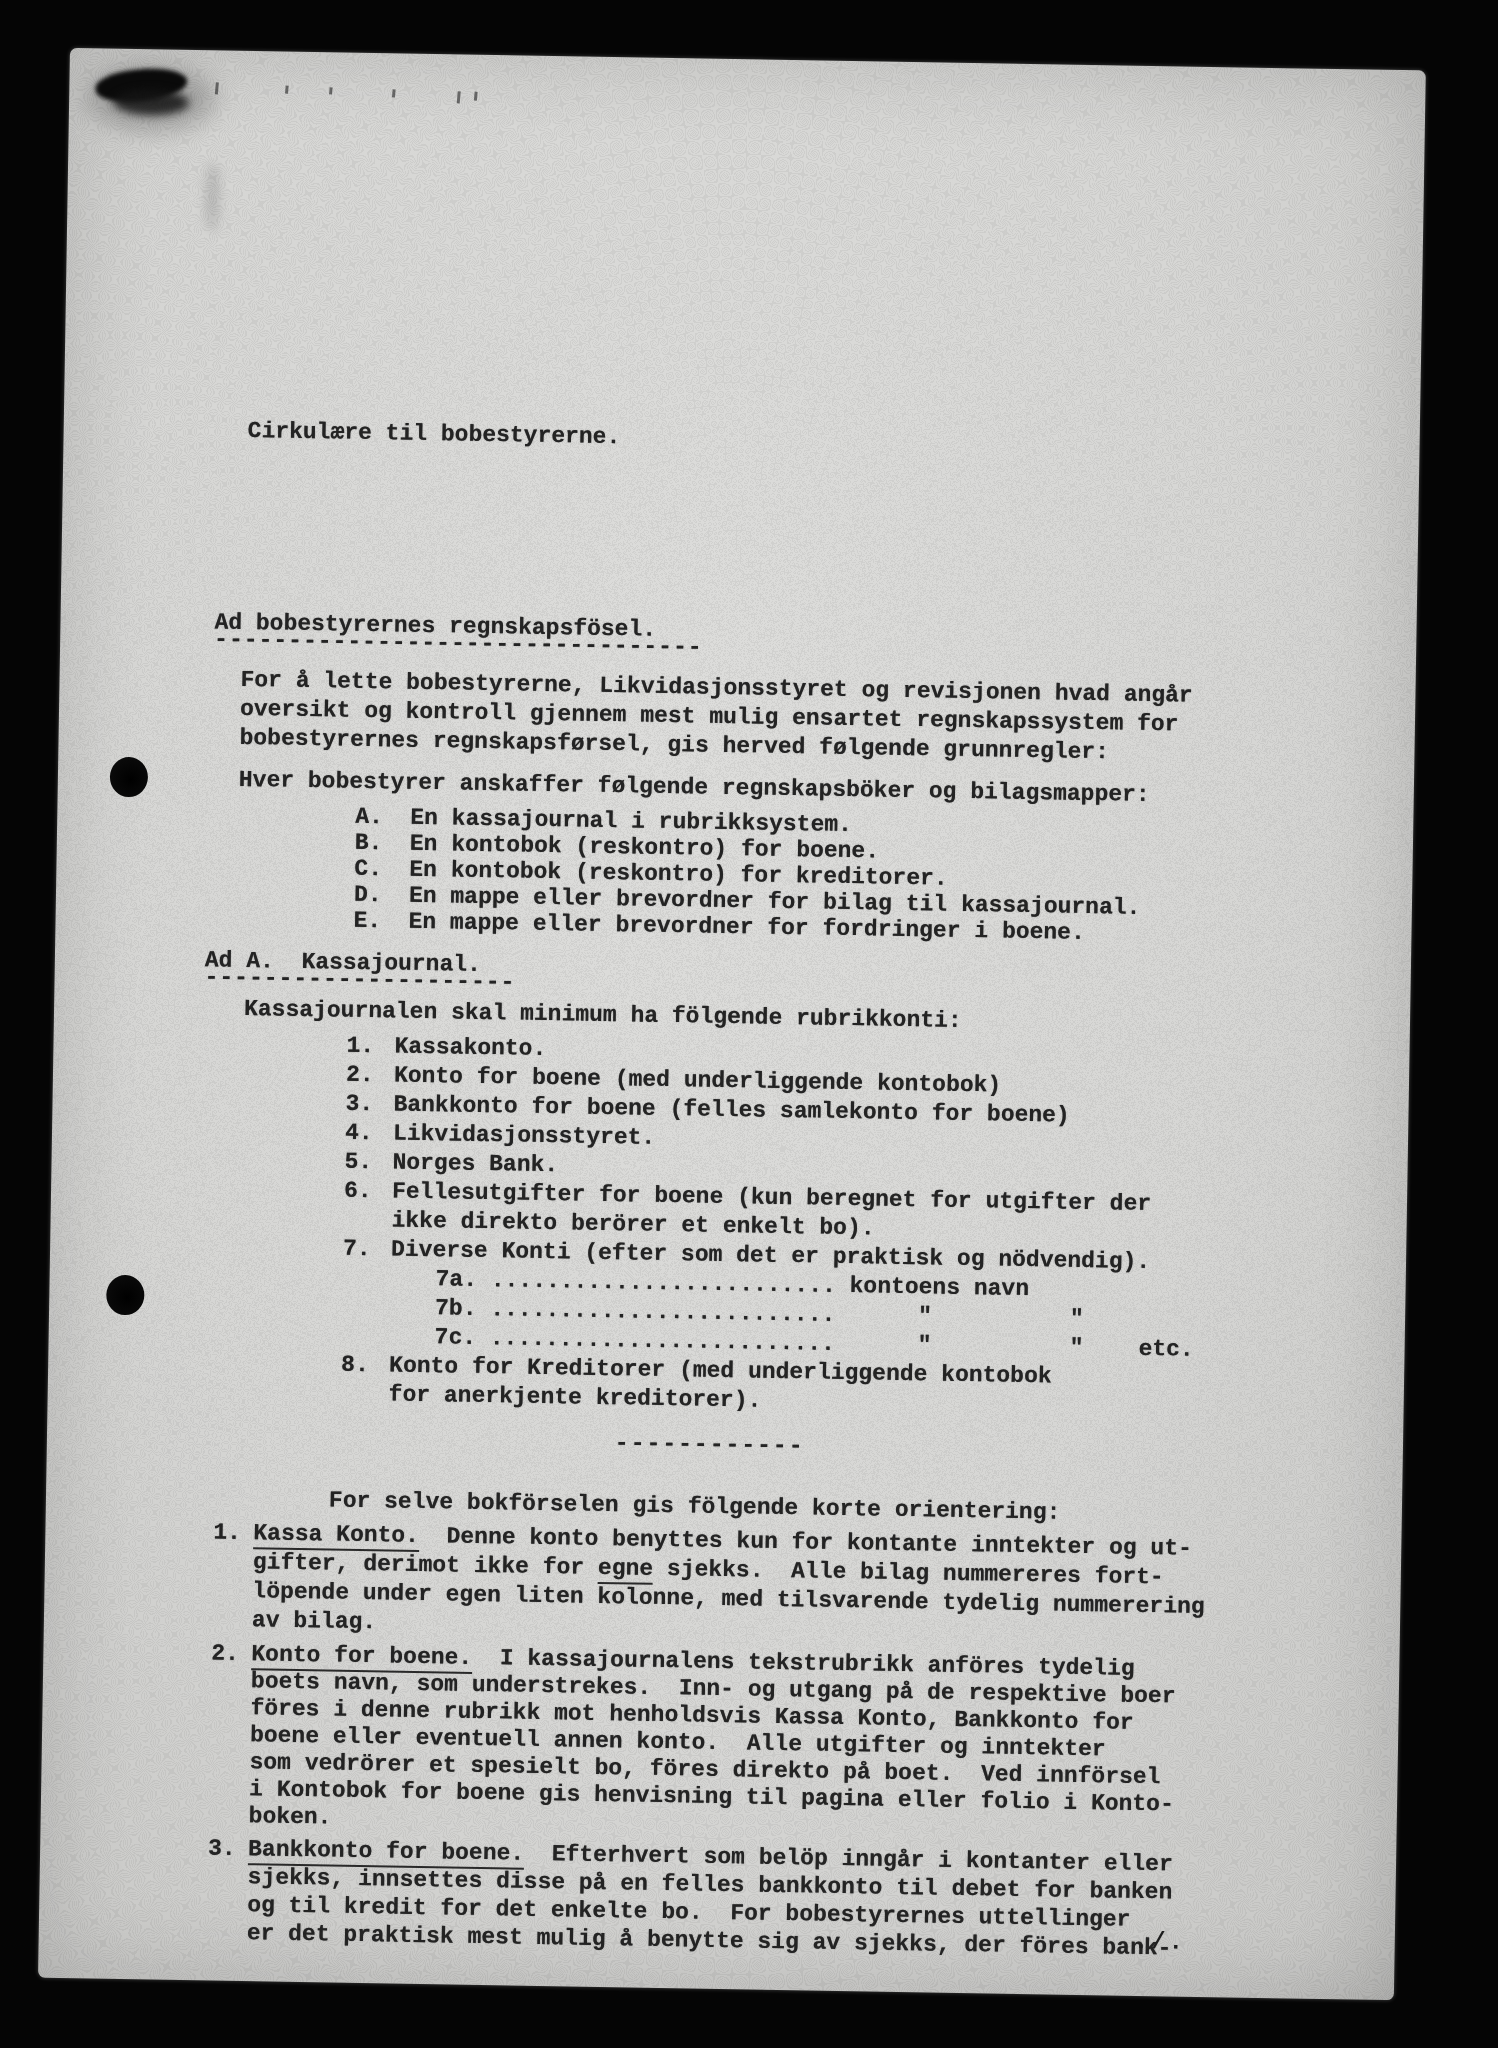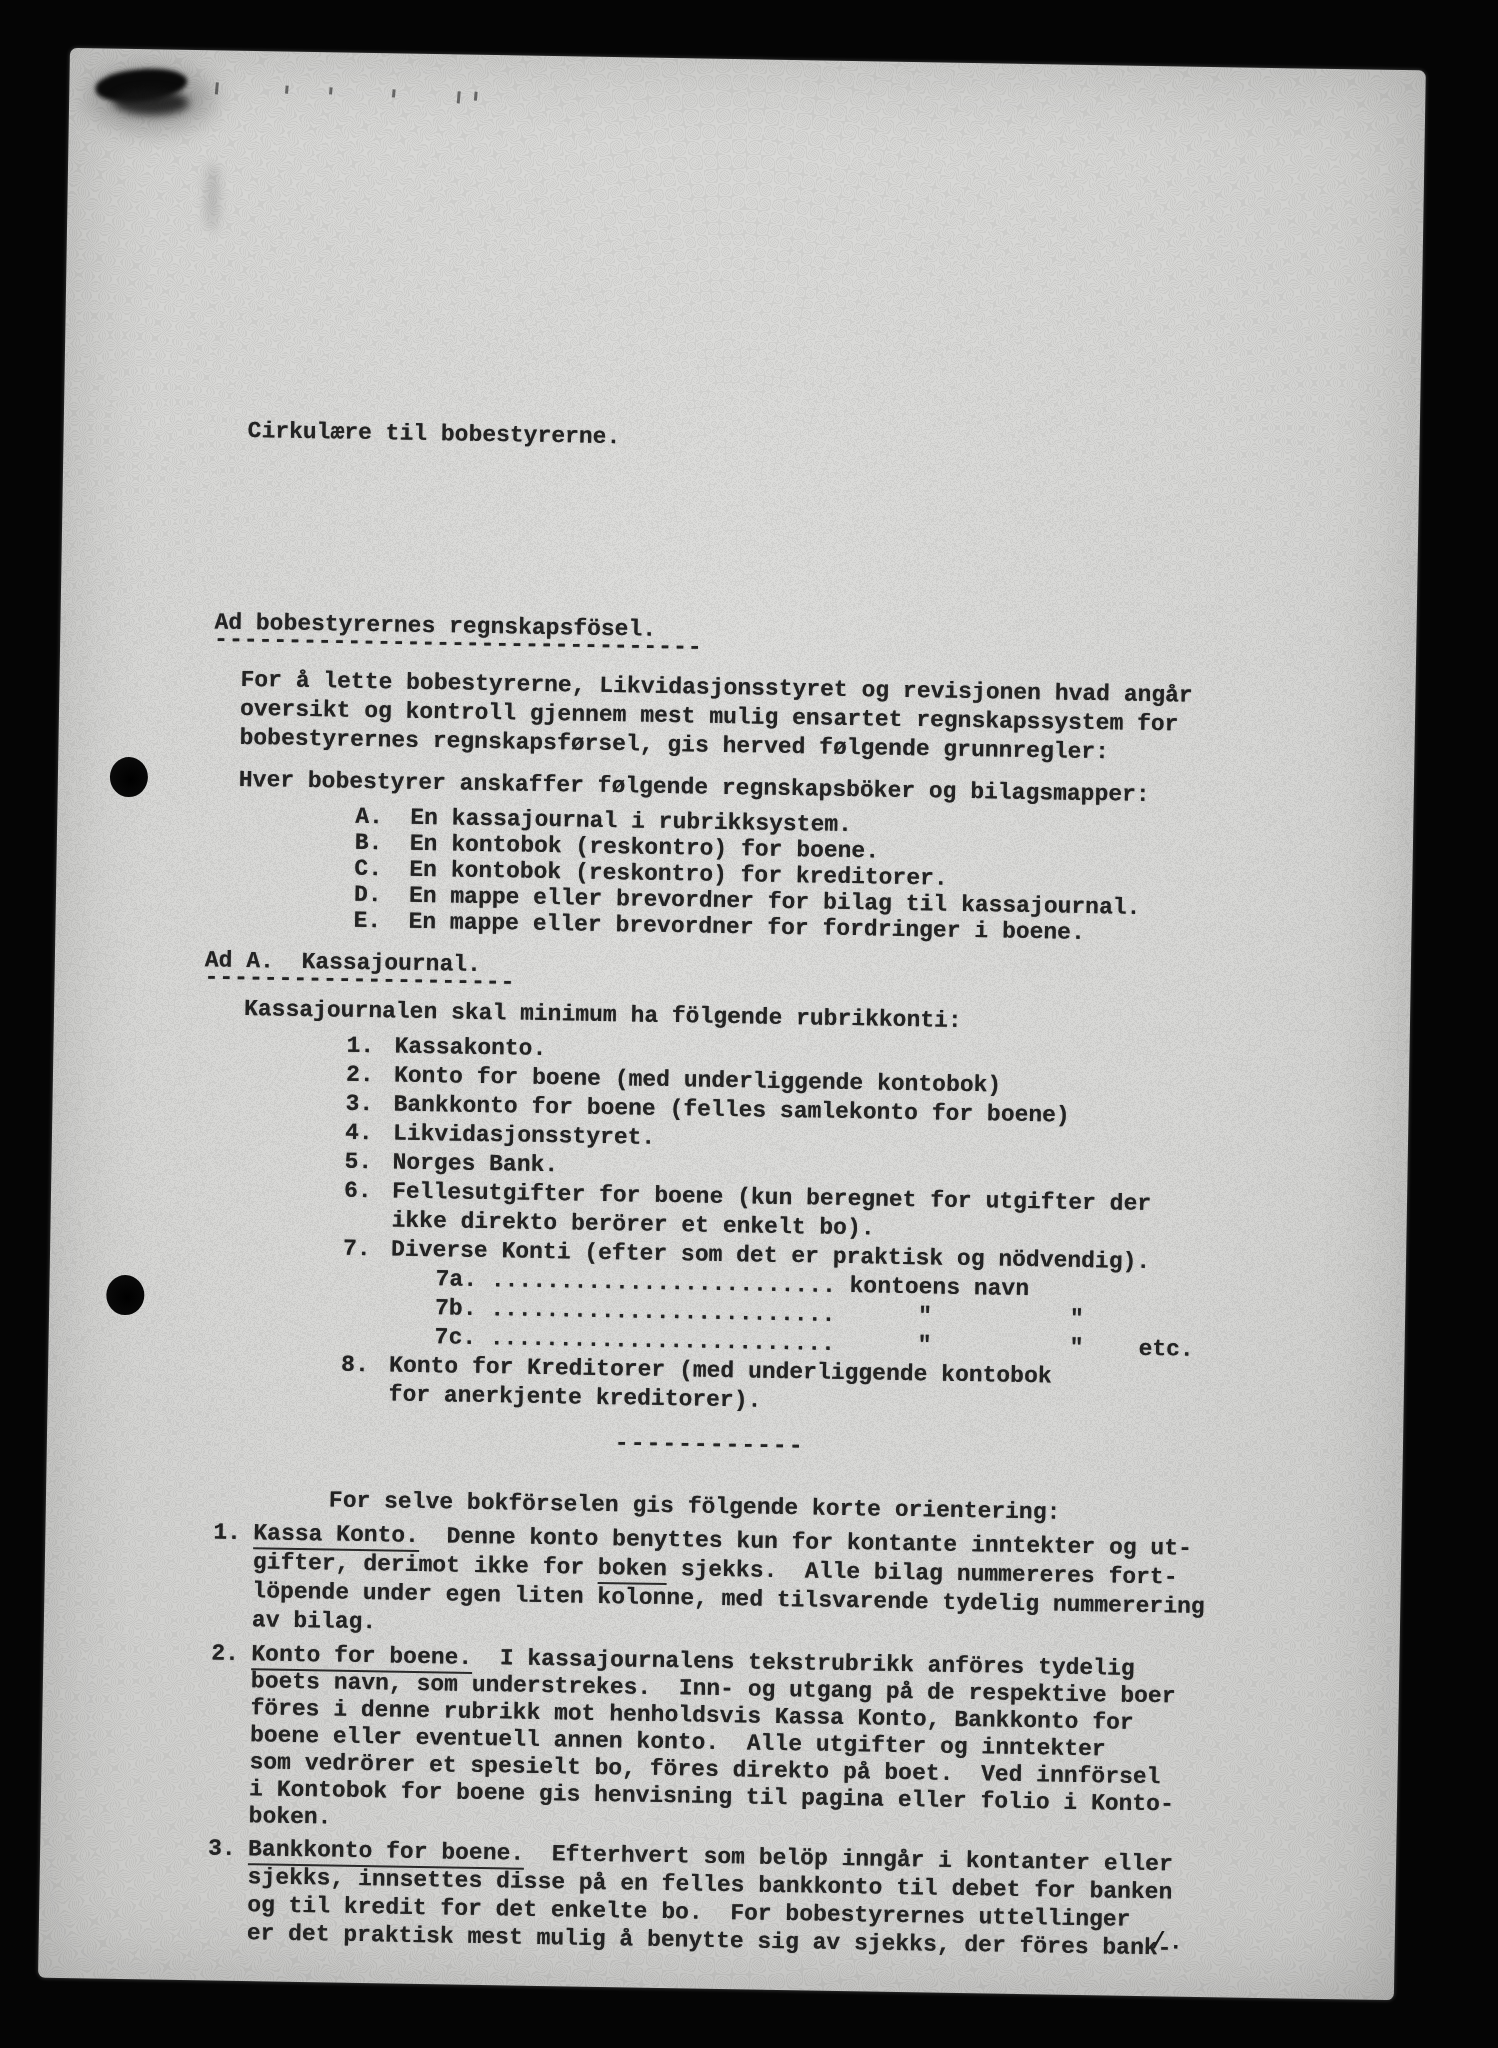--- a/index.html
+++ b/index.html
@@ -116,21 +116,21 @@
         <div class="krow"><span class="knum">8.</span><div class="ol">Konto for Kreditorer (med underliggende kontobok</div><div class="ol">for anerkjente kreditorer).</div></div>
       </div>
 
       <div class="line divider">------------</div>
 
       <div class="line forselve">For selve bokförselen gis fölgende korte orientering:</div>
 
       <div class="oritem o1">
         <span class="onum">1.</span>
         <div class="ol"><span class="u">Kassa Konto.</span><span>  Denne konto benyttes kun for kontante inntekter og ut-</span></div>
-        <div class="ol"><span>gifter, derimot ikke for </span><span class="u">boken</span><span> sjekks.  Alle bilag nummereres fort-</span></div>
+        <div class="ol"><span>gifter, derimot ikke for </span><span class="u">egne</span><span> sjekks.  Alle bilag nummereres fort-</span></div>
         <div class="ol">löpende under egen liten kolonne, med tilsvarende tydelig nummerering</div>
         <div class="ol">av bilag.</div>
       </div>
 
       <div class="oritem o2">
         <span class="onum">2.</span>
         <div class="ol"><span class="u">Konto for boene.</span><span>  I kassajournalens tekstrubrikk anföres tydelig</span></div>
         <div class="ol">boets navn, som understrekes.  Inn- og utgang på de respektive boer</div>
         <div class="ol">föres i denne rubrikk mot henholdsvis Kassa Konto, Bankkonto for</div>
         <div class="ol">boene eller eventuell annen konto.  Alle utgifter og inntekter</div>

